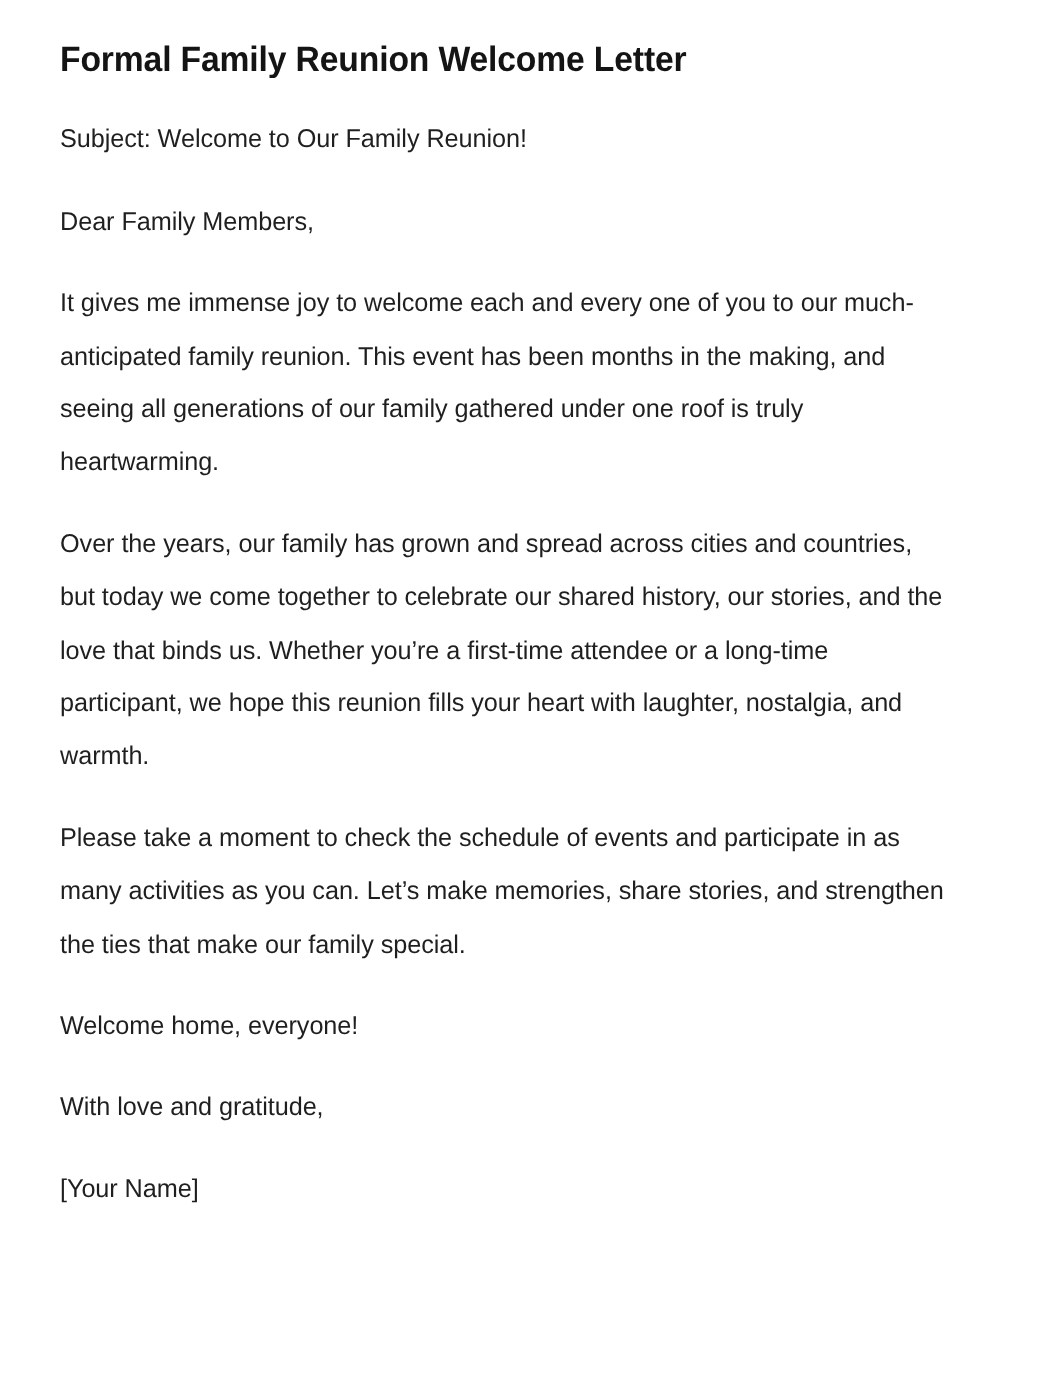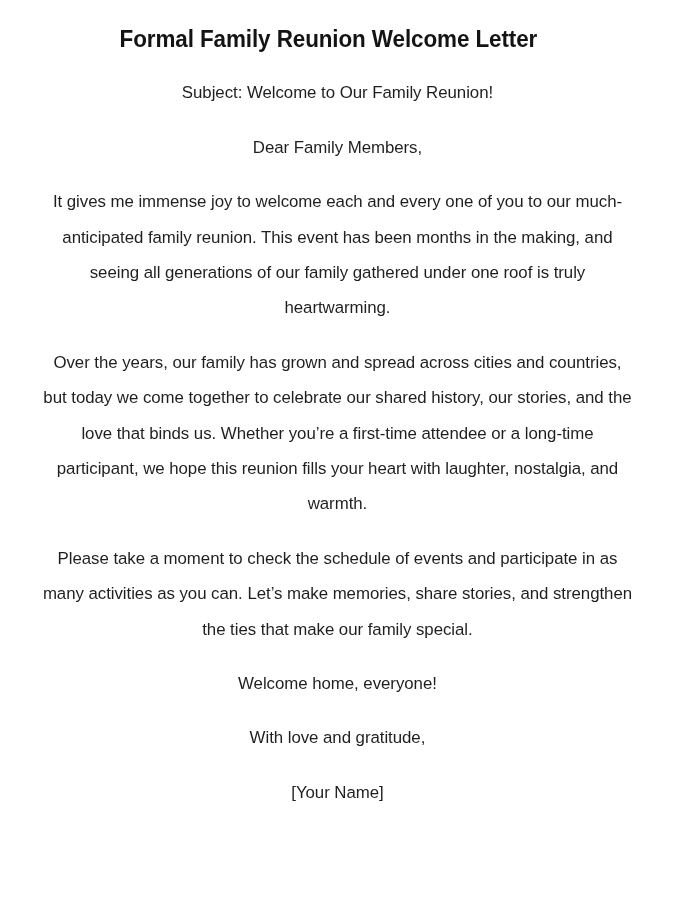--- a/index.html
+++ b/index.html
@@ -21,21 +21,20 @@
     box-sizing: border-box;
     background: #ffffff;
     padding: 0;
     position: relative;
   }
   .letter {
     position: absolute;
     left: 40px;
     top: 0;
     width: 604px;
-    text-align: center;
   }
   .doc-title {
     font-size: 23.5px;
     font-weight: 700;
     line-height: 1.25;
     letter-spacing: -0.1px;
     color: #141414;
     margin: 0;
     padding-top: 25px;
     padding-bottom: 0;

